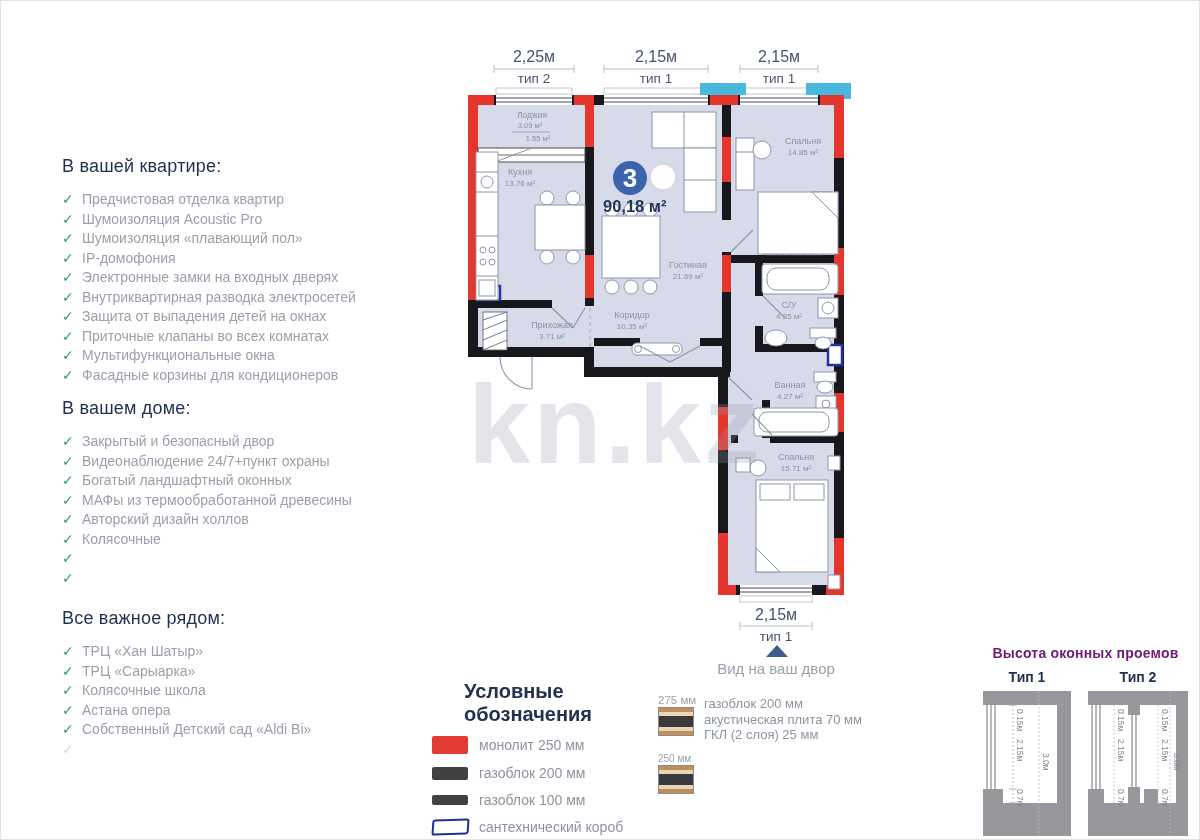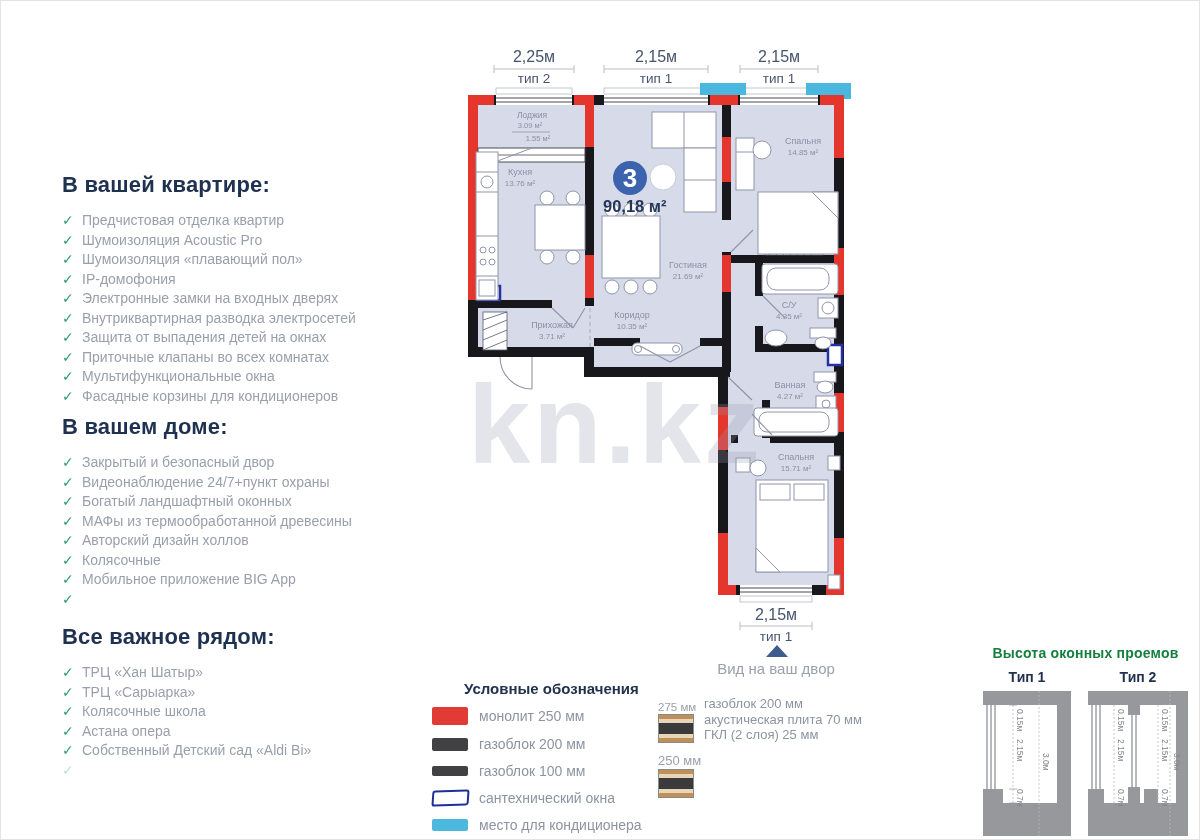--- a/index.html
+++ b/index.html
@@ -1,53 +1,53 @@
 <!DOCTYPE html>
 <html><head>
 <meta charset="utf-8">
 <style>
   html,body{margin:0;padding:0;background:#fff;}
   .page{position:relative;width:1200px;height:840px;background:#fff;overflow:hidden;
         font-family:"Liberation Sans","DejaVu Sans",sans-serif;box-shadow:inset 0 0 0 1px #e3e3e3;}
   
   .section{position:absolute;left:62px;width:350px;}
-  .section h3{margin:16px 0 13px 0;font-size:22px;font-weight:700;color:#1f3150;letter-spacing:.2px;}
+  .section h3{margin:0 0 13px 0;font-size:18px;font-weight:400;color:#1f3150;letter-spacing:.2px;}
   .check-item{display:flex;align-items:flex-start;line-height:19.5px;font-size:14px;color:#9aa0ab;}
   .check{width:20px;flex:0 0 20px;color:#2e9e6b;font-weight:700;font-size:14px;}
   .faint{opacity:.3;}
   
   .plan{position:absolute;left:440px;top:40px;width:430px;height:650px;}
   .watermark{position:absolute;left:468px;top:360px;font-size:112px;font-weight:700;
              color:rgba(150,156,172,.26);letter-spacing:3px;z-index:5;pointer-events:none;}
   
   .legend{position:absolute;left:432px;top:680px;width:230px;z-index:6;}
-  .legend h4{margin:0 0 10px 32px;font-size:15px;font-weight:700;color:#22324e;}
+  .legend h4{margin:0 0 10px 32px;font-size:20px;font-weight:700;color:#22324e;}
   .lrow{display:flex;align-items:center;margin-bottom:11px;}
   .lsw{width:37px;flex:0 0 37px;margin-right:10px;display:flex;align-items:center;}
   .lrow span.lbl{font-size:14px;color:#8d94a0;}
   .sw{width:36px;border-radius:2px;}
   .sw-monolith{height:18px;background:#e23b35;}
   .sw-gas200{height:13px;background:#414144;}
   .sw-gas100{height:10px;background:#414144;}
   .sw-plumb{height:12px;background:#fff;border:2.5px solid #1d2f9b;border-radius:3px;transform:skewX(-6deg) rotate(-2deg);}
   .sw-ac{height:12px;background:#4cb8dd;}
   
   .walltypes{position:absolute;left:658px;top:694px;width:280px;z-index:6;}
-  .wt{display:flex;margin-bottom:10px;align-items:flex-end;}
+  .wt{display:flex;margin-bottom:10px;}
   .wt .swcol{width:46px;flex:0 0 46px;}
   .wt .thick{font-size:11.5px;color:#9aa0a8;margin-bottom:1px;}
   .layered{width:34px;border:1px solid #8a8a8a;}
   .layered div{height:4px;}
   .ly-tan{background:#c09059;}
   .ly-speck{background:#e7d6ba;}
   .ly-dark{background:#3a3a3c;height:11px !important;}
   .wt .txt{font-size:13px;color:#8d94a0;line-height:15.5px;padding-top:2px;}
   
   .winpanel{position:absolute;left:983px;top:645px;width:205px;z-index:6;}
-  .winpanel h4{margin:0 0 8px 0;font-size:14px;font-weight:700;color:#15803d;text-align:center;letter-spacing:.2px;}
+  .winpanel h4{margin:0 0 8px 0;font-size:14px;font-weight:700;color:#701a75;text-align:center;letter-spacing:.2px;}
   .wincols{display:flex;justify-content:space-between;}
   .wincol{text-align:center;}
   .wincol .wlabel{font-size:14px;font-weight:700;color:#22324e;margin-bottom:6px;}
   svg text{font-family:"Liberation Sans","DejaVu Sans",sans-serif;}
 </style>
 </head>
 <body>
 
 <div class="page">
 
@@ -116,21 +116,20 @@
     <div class="check-item">
         <span class="check">✓</span>
         <span>Авторский дизайн холлов</span>
       </div>
     <div class="check-item">
         <span class="check">✓</span>
         <span>Колясочные</span>
       </div>
     <div class="check-item">
         <span class="check">✓</span>
-        <span>Мобильное приложение BIG App</span>
       </div>
     <div class="check-item">
         <span class="check">✓</span>
       </div>
   </div>
 
   <div class="section" style="top:608px">
     <h3>Все важное рядом:</h3>
     <div class="check-item">
         <span class="check">✓</span>
@@ -421,21 +420,21 @@
     <div class="lrow">
         <span class="lsw">
           <span class="sw sw-gas100"></span>
         </span>
         <span class="lbl">газоблок 100 мм</span>
       </div>
     <div class="lrow">
         <span class="lsw">
           <span class="sw sw-plumb"></span>
         </span>
-        <span class="lbl">сантехнический окна</span>
+        <span class="lbl">сантехнический короб</span>
       </div>
     <div class="lrow">
         <span class="lsw">
           <span class="sw sw-ac"></span>
         </span>
         <span class="lbl">место для кондиционера</span>
       </div>
   </div>
 
   <div class="walltypes">
@@ -451,21 +450,21 @@
         </div>
       </div>
       <div class="txt">
         <div>газоблок 200 мм</div>
         <div>акустическая плита 70 мм</div>
         <div>ГКЛ (2 слоя) 25 мм</div>
       </div>
     </div>
     <div class="wt">
       <div class="swcol">
-        <div class="thick" style="font-size:13px">250 мм</div>
+        <div class="thick" style="font-size:10px">250 мм</div>
         <div class="layered">
           <div class="ly-tan"></div>
             <div class="ly-speck"></div>
             <div class="ly-dark"></div>
             <div class="ly-speck"></div>
             <div class="ly-tan"></div>
         </div>
       </div>
     </div>
   </div>

